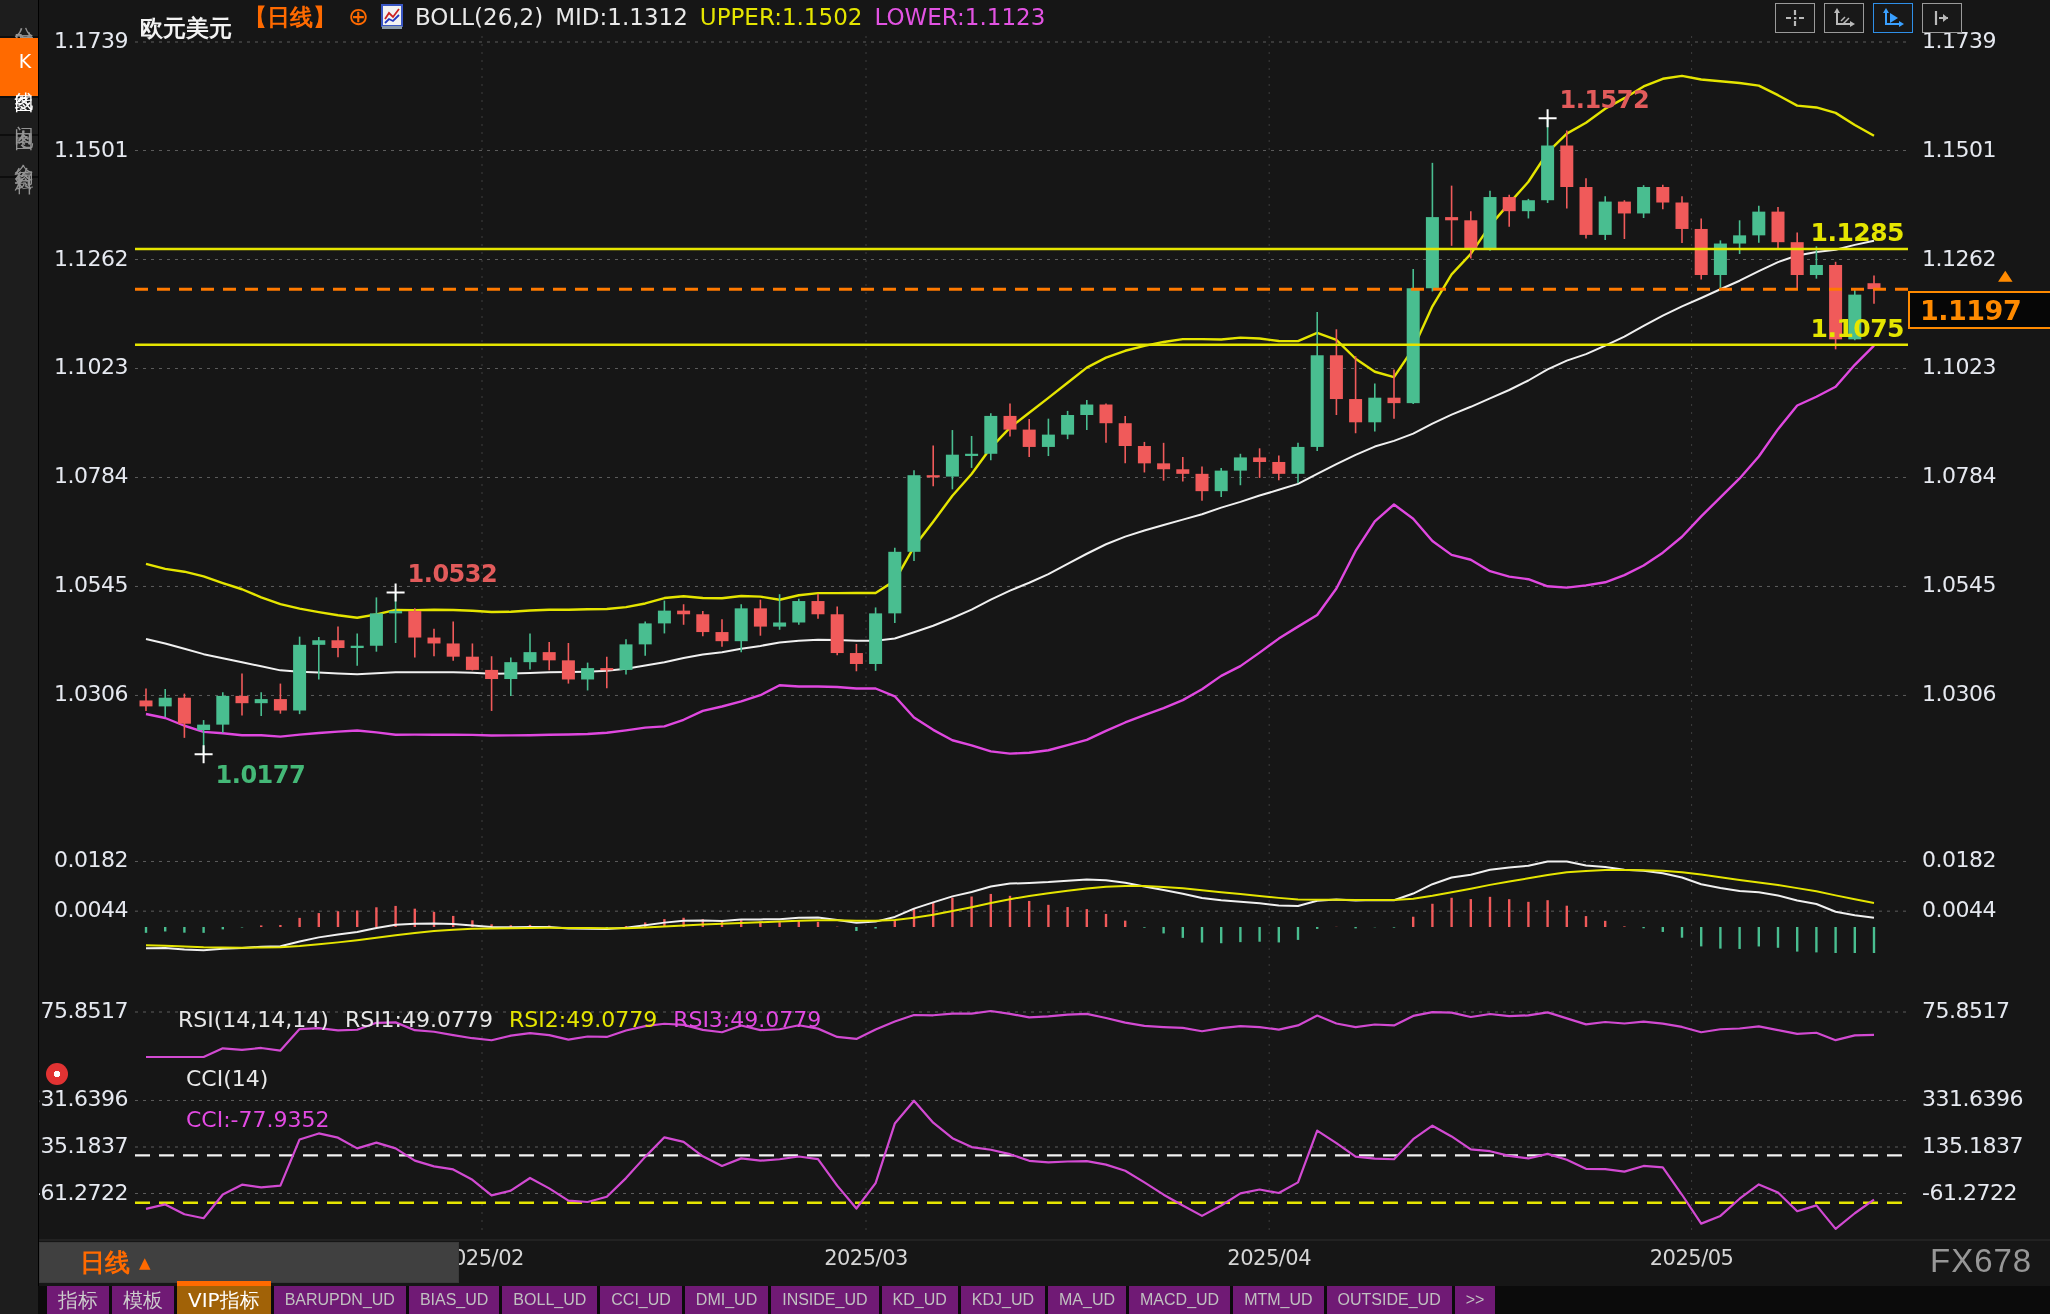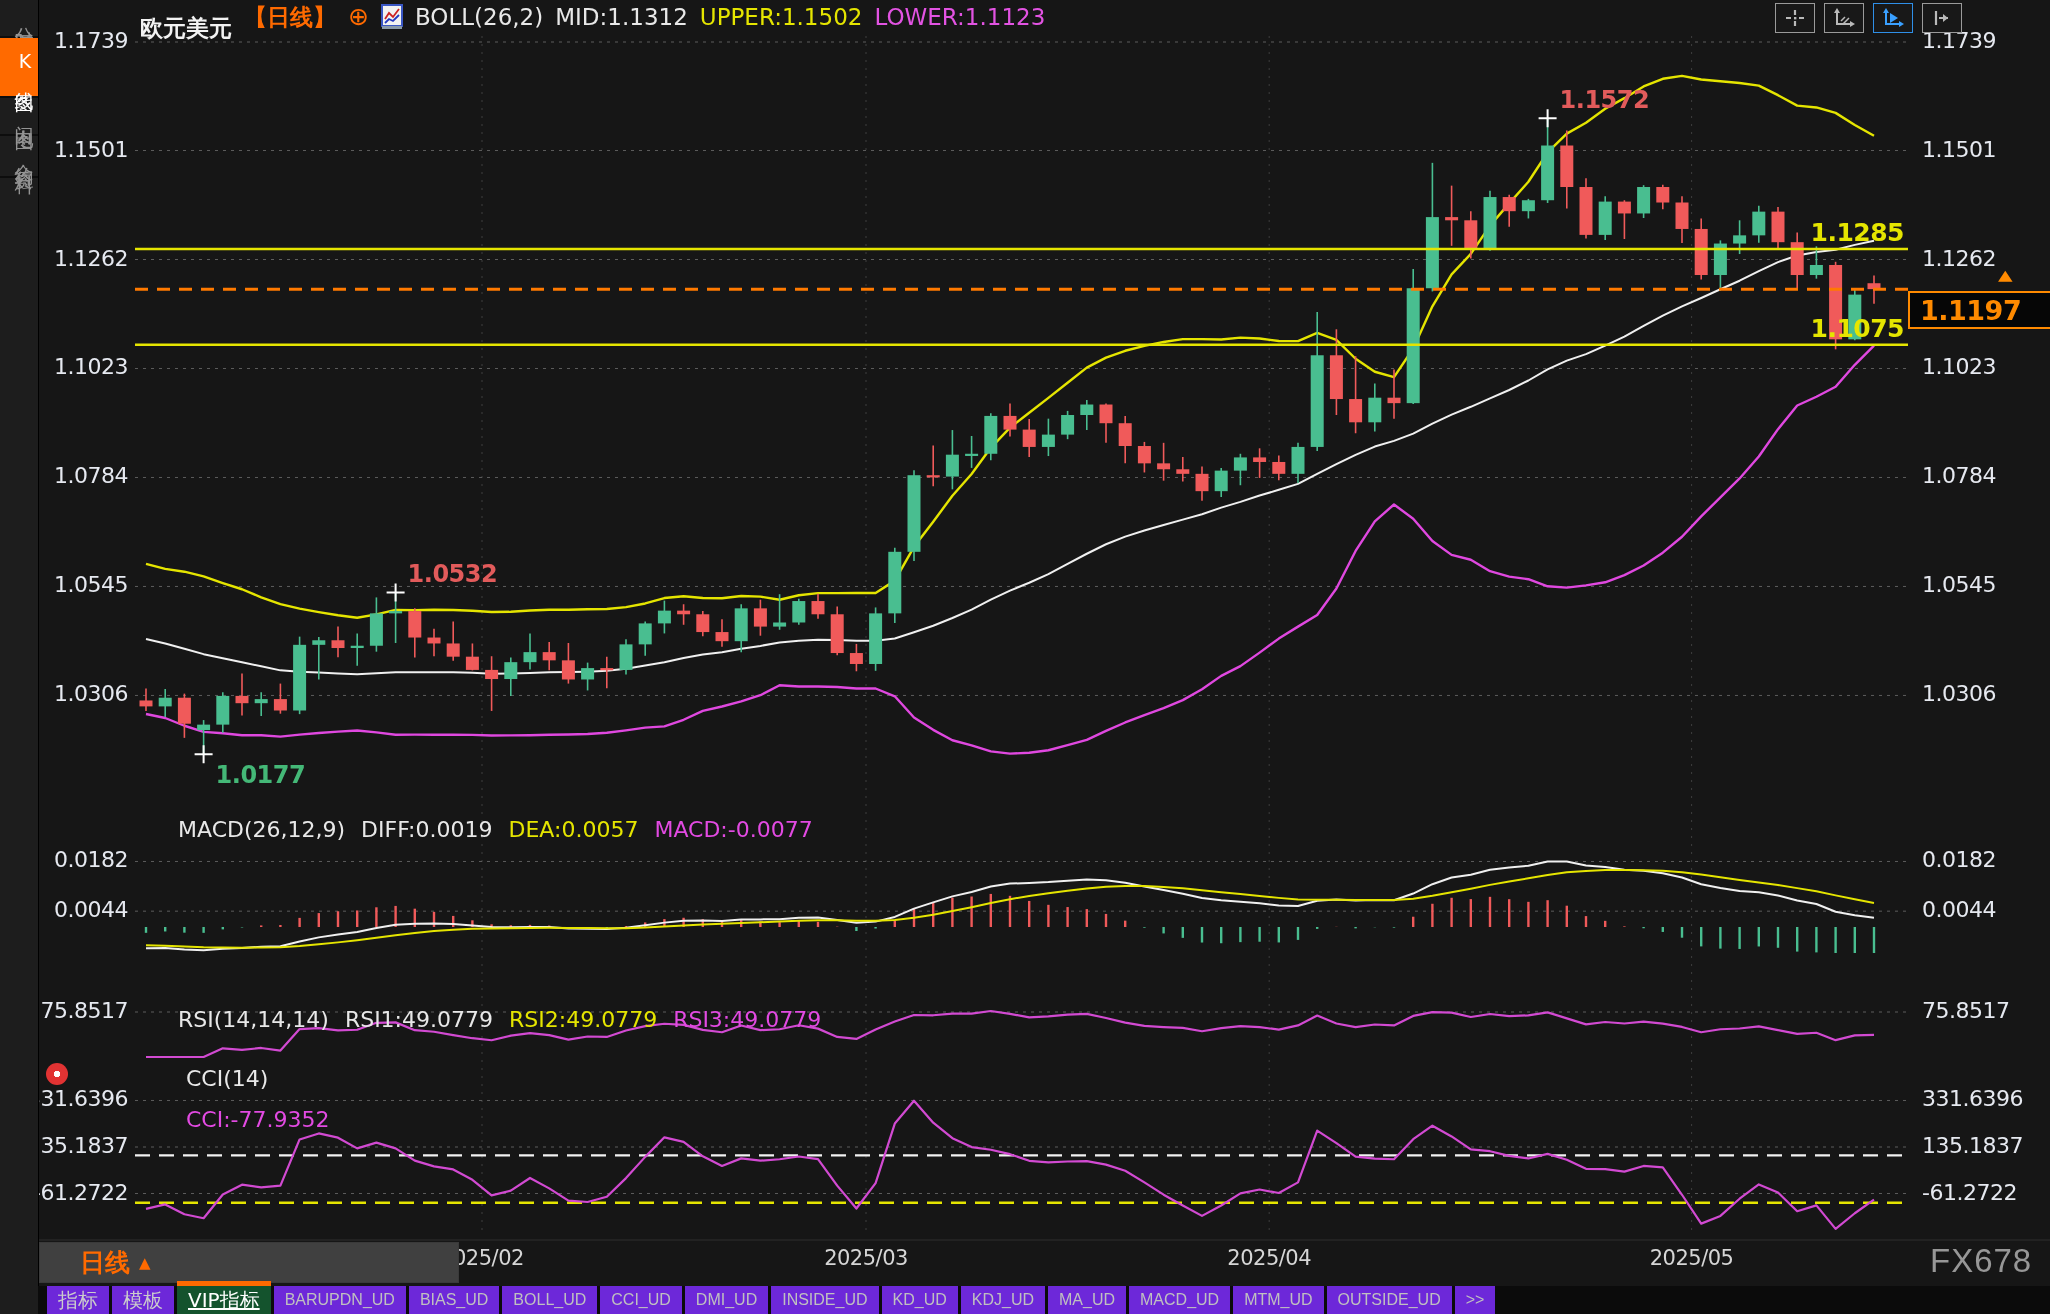--- a/index.html
+++ b/index.html
@@ -54,24 +54,24 @@
   .bottom-box{position:absolute;left:39px;top:1242px;width:420px;height:41px;border:1px solid #3a3a3a;
     background:#404040;z-index:5;display:flex;align-items:center;padding-left:40px;gap:9px;box-sizing:border-box;}
   .period{color:#ff6a00;font-size:25px;font-weight:bold;}
   .period-arrow{color:#ff6a00;font-size:15px;}
   .watermark{position:absolute;left:1930px;top:1242px;color:#979797;font-size:33px;z-index:5;
     font-family:"Liberation Sans",sans-serif;letter-spacing:1px;}
 
   
   .tabbar{position:absolute;left:38px;bottom:0;right:0;height:28px;background:#0b0b0b;display:flex;
     align-items:stretch;gap:3px;z-index:6;padding-left:9px;}
-  .tab{display:flex;align-items:center;padding:0 11px;background:#6d28d9;color:#cccccc;
+  .tab{display:flex;align-items:center;padding:0 11px;background:#701a75;color:#cccccc;
     font-size:20px;cursor:pointer;white-space:nowrap;}
   .tab.mono{font-family:Liberation Sans, sans-serif;font-size:16px;color:#c0c0c0;}
-  .tab.active{background:#14532d;color:#ffffff;box-shadow:0 -5px 0 #ff6a00;text-decoration:underline;}
+  .tab.active{background:#a16207;color:#ffffff;box-shadow:0 -5px 0 #ff6a00;}
 </style>
 </head>
 <body>
 
 <div class="app">
 
   <svg id="chart-svg" width="2050" height="1314">
       <line x1="481.99999999999994" y1="36" x2="481.99999999999994" y2="1236" stroke="#3e3e3e" stroke-dasharray="2 6"></line>
       <text x="481.99999999999994" y="1259" fill="#d6d6d6" font-size="21" text-anchor="middle" dominant-baseline="middle" font-weight="normal" letter-spacing="-0.5">2025/02</text>
       <line x1="866" y1="36" x2="866" y2="1236" stroke="#3e3e3e" stroke-dasharray="2 6"></line>
@@ -465,26 +465,20 @@
     </div>
     <div class="icon-btn">
       <svg width="26" height="22" viewBox="0 0 26 22">
         <path d="M7 4v14" stroke="#b9b9b9" stroke-width="2.2"></path>
         <path d="M10 11h9" stroke="#b9b9b9" stroke-width="2"></path>
         <path d="M14 7l5 4-5 4z" fill="#b9b9b9"></path>
       </svg>
     </div>
   </div>
 
-  <div class="panel-header" id="macd-header">
-    <span class="ph-white">MACD(26,12,9)</span>
-    <span class="ph-white">DIFF:0.0019</span>
-    <span class="ph-yellow">DEA:0.0057</span>
-    <span class="ph-magenta">MACD:-0.0077</span>
-  </div>
 
   <div class="panel-header" id="rsi-header">
     <span class="ph-white">RSI(14,14,14)</span>
     <span class="ph-white">RSI1:49.0779</span>
     <span class="ph-yellow">RSI2:49.0779</span>
     <span class="ph-magenta">RSI3:49.0779</span>
   </div>
 
   <div class="panel-header" id="cci-header">
     <span class="ph-white">CCI(14)</span>

